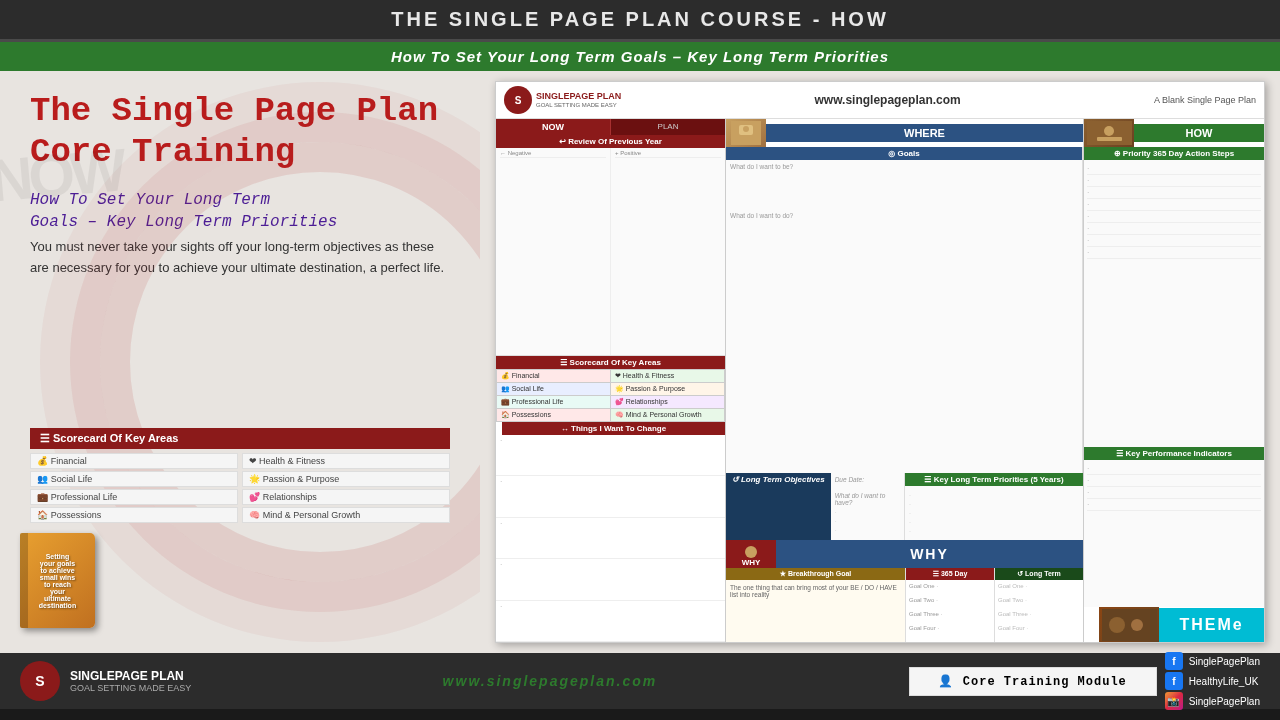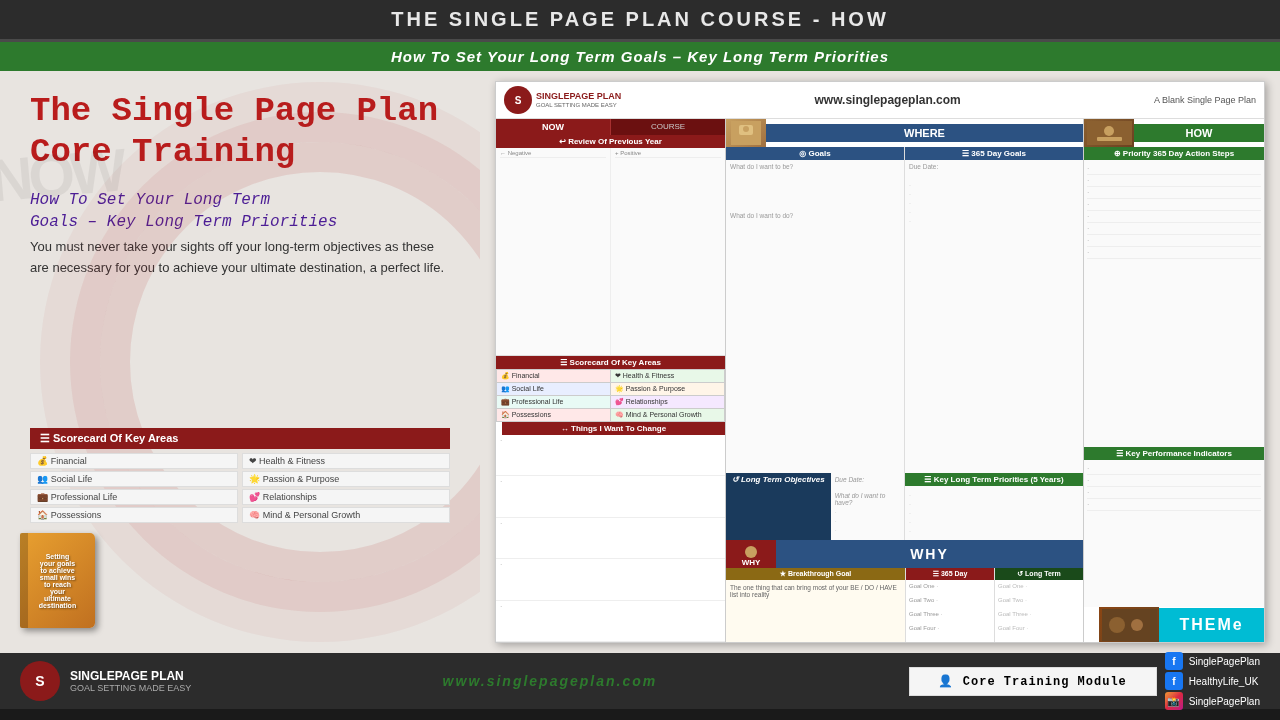--- a/index.html
+++ b/index.html
@@ -688,21 +688,21 @@
         <div class="spp-website">www.singlepageplan.com</div>
         <div class="spp-blank">A Blank Single Page Plan</div>
       </div>
 
       <div class="spp-columns">
 
         <div class="col-now">
 
           <div style="display:flex;background:#8b1a1a;">
             <div style="flex:1;background:#8b1a1a;color:#fff;padding:3px 6px;font-size:9px;font-weight:bold;text-align:center;border-right:1px solid #a83030;">NOW</div>
-            <div style="flex:1;background:#6b1010;color:#ccc;padding:3px 6px;font-size:8px;text-align:center;">COURSE</div>
+            <div style="flex:1;background:#6b1010;color:#ccc;padding:3px 6px;font-size:8px;text-align:center;">PLAN</div>
           </div>
 
           <div class="now-review-header">
             ↩ <span>Review Of Previous Year</span>
           </div>
 
           <div class="now-two-cols">
             <div class="now-neg">
               <div class="now-col-label">← Negative</div>
             </div>
@@ -752,34 +752,20 @@
 
           <div class="where-top">
             <div class="vision-col">
               <div class="section-header-blue">
                 ◎ <span>Goals</span>
               </div>
               <div class="section-content">
                 <p>What do I want to be?</p>
                 <div style="height:40px;"></div>
                 <p>What do I want to do?</p>
-              </div>
-            </div>
-            <div class="goals-col">
-              <div class="section-header-blue">
-                ☰ <span>365 Day Goals</span>
-              </div>
-              <div class="section-content">
-                <div class="date-field">Due Date:</div>
-                <div style="height:6px;"></div>
-                <div style="font-size:6px;color:#bbb;margin:3px 0;">·</div>
-                <div style="font-size:6px;color:#bbb;margin:3px 0;">·</div>
-                <div style="font-size:6px;color:#bbb;margin:3px 0;">·</div>
-                <div style="font-size:6px;color:#bbb;margin:3px 0;">·</div>
-                <div style="font-size:6px;color:#bbb;margin:3px 0;">·</div>
               </div>
             </div>
           </div>
 
           <div style="display:flex;">
             <div style="flex:1;display:flex;flex-direction:row;border-right:1px solid #ddd;font-style:italic;">
               <div class="section-header-dark">
                 ↺ <span>Long Term Objectives</span>
               </div>
               <div class="section-content">

